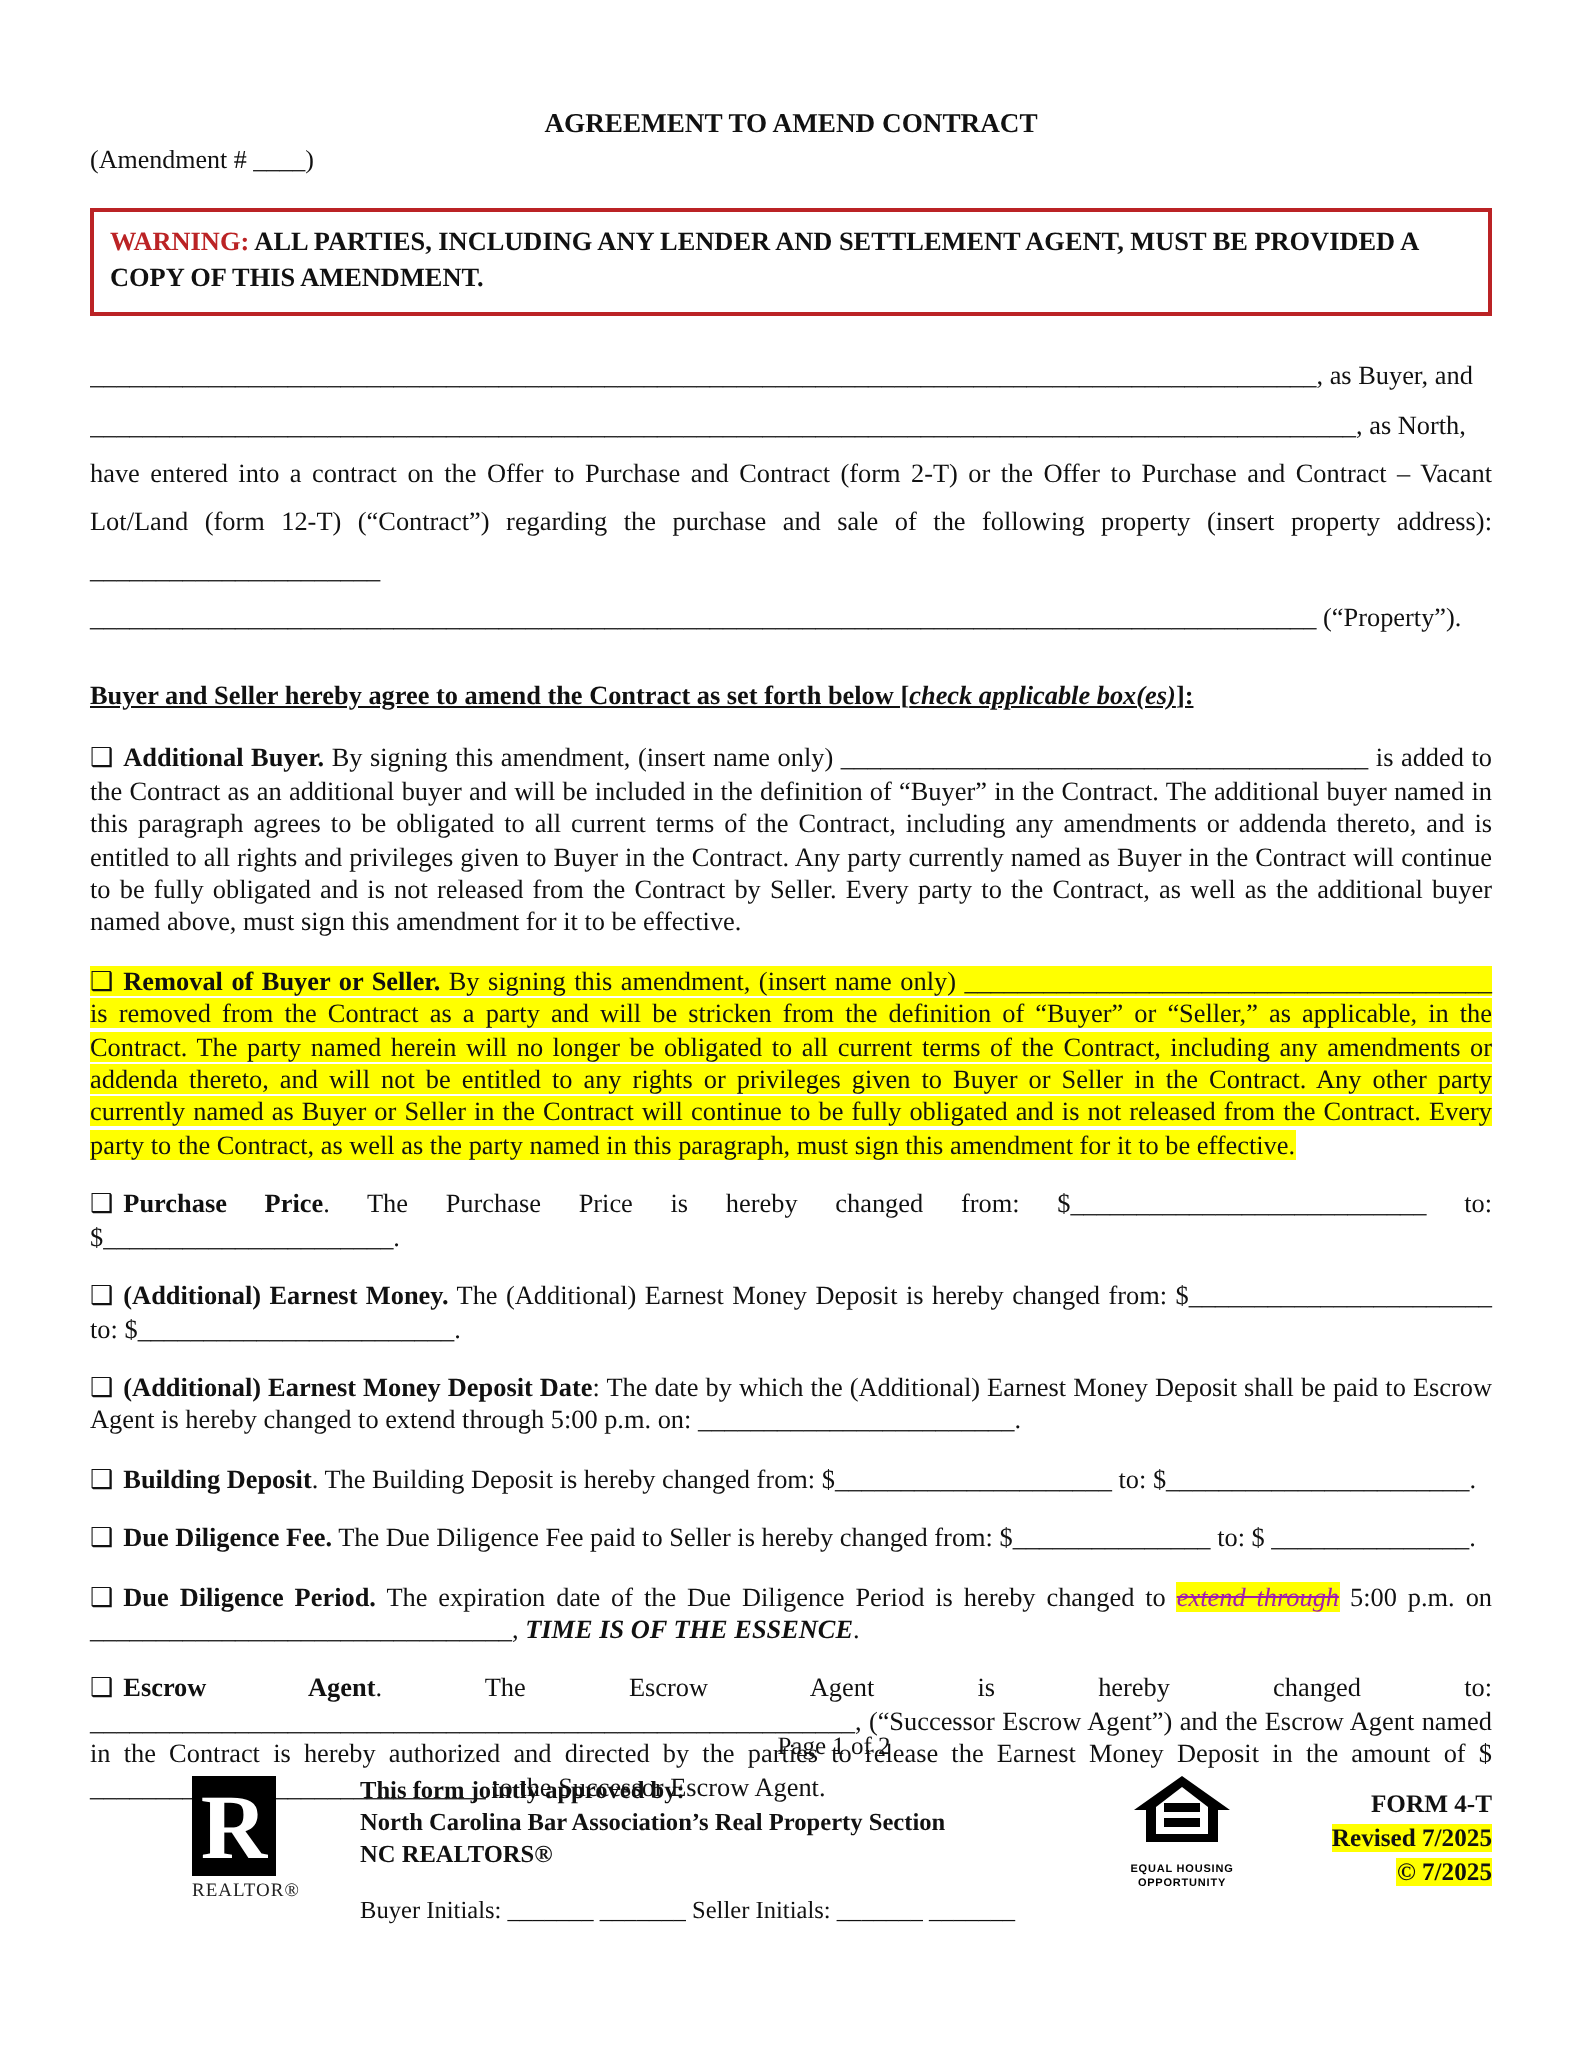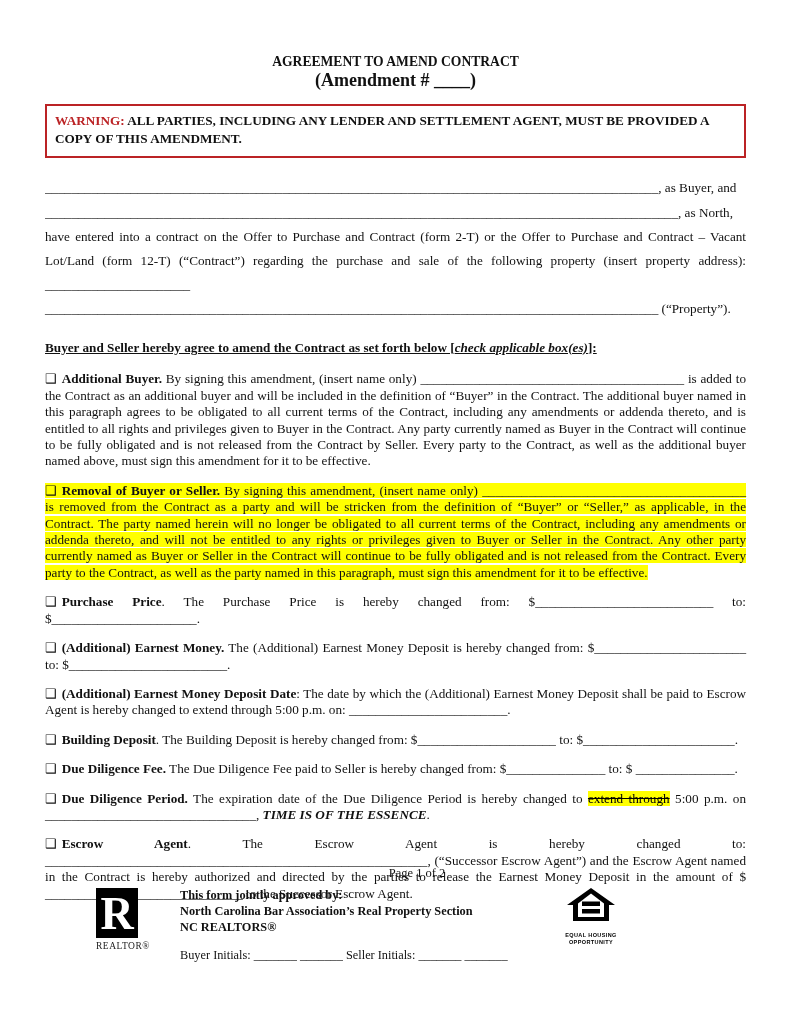--- a/index.html
+++ b/index.html
@@ -5,36 +5,36 @@
   * { box-sizing: border-box; }
   html,body { margin:0; padding:0; background:#e8e8e8; }
   .page {
     width:791px; height:1024px; margin:0 auto; background:#ffffff;
     position:relative; overflow:hidden;
     font-family:"Liberation Serif","DejaVu Serif",serif;
     color:#111; font-size:13.2px;
   }
   .content { padding:54px 45px 0 45px; }
   .doc-title { text-align:center; font-weight:bold; font-size:13.6px; line-height:16px; margin:0; }
-  .doc-subtitle { text-align:center; font-weight:bold; font-size:18px; line-height:16px; margin:2px 0 16px 0; }
+  .doc-subtitle { text-align:left; font-weight:normal; font-size:13px; line-height:16px; margin:2px 0 16px 0; }
   .warning-box {
     border:2px solid #bb2325; padding:6px 8px 8px 8px; margin:0 0 17px 0;
     font-weight:bold; font-size:13.2px; line-height:18px; text-align:left;
   }
   .warning-label { color:#bb2325; font-weight:bold; }
   .para { margin:0 0 13px 0; text-align:justify; line-height:16.4px; }
   .pline { text-align:left; line-height:25px; margin:0; white-space:nowrap; overflow:hidden; }
   .pflow24 { line-height:24px; margin-bottom:19px; }
   .agree { text-align:left; margin-bottom:15px;text-decoration:underline; }
   .b { font-weight:bold; }
   .i { font-style:italic; }
   .hl { background:#ffff00; }
   .hl-block { background:#ffff00; }
   .strike { text-decoration:line-through; }
-  .redtxt { color:#000000; }
+  .redtxt { color:#a21caf;font-style:italic; }
   .cb { margin-right:5px; font-size:13px; cursor:pointer; }
   .footer { position:absolute; left:45px; right:45px; top:860px; height:126px; font-size:12px;margin-left:43px; }
   .page-number { position:absolute; top:6px; left:0; right:0; text-align:center; font-size:12.5px; }
   .realtor-logo { position:absolute; left:8px; top:28px; width:58px; text-align:left; }
   .r-box { width:42px; height:50px; background:#000; color:#fff; display:flex; align-items:center;
            justify-content:center; font-weight:bold; font-size:46px; font-family:"Liberation Serif",serif; }
   .r-label { font-size:9.5px; letter-spacing:0.5px; margin-top:3px; color:#222; }
   .approval { position:absolute; left:92px; top:27px; font-weight:bold; font-size:12.3px; line-height:16px; }
   .initials { position:absolute; left:92px; top:88px; font-size:12.3px; }
   .eho { position:absolute; left:468px; top:28px; width:70px; text-align:center; }
@@ -94,14 +94,19 @@
         <polygon points="25,5.5 38,15.5 38,29 12,29 12,15.5" fill="#fff"></polygon>
         <rect x="16" y="13.5" width="18" height="4.5" fill="#000"></rect>
         <rect x="16" y="21" width="18" height="4.5" fill="#000"></rect>
       </svg>
       <div class="eho-text">
         <div>EQUAL HOUSING</div>
         <div>OPPORTUNITY</div>
       </div>
     </div>
 
+    <div class="form-block">
+      <div>FORM 4-T</div>
+      <div><span class="hl">Revised 7/2025</span></div>
+      <div><span class="hl">© 7/2025</span></div>
+    </div>
   </div>
 </div>
 
 </body></html>

